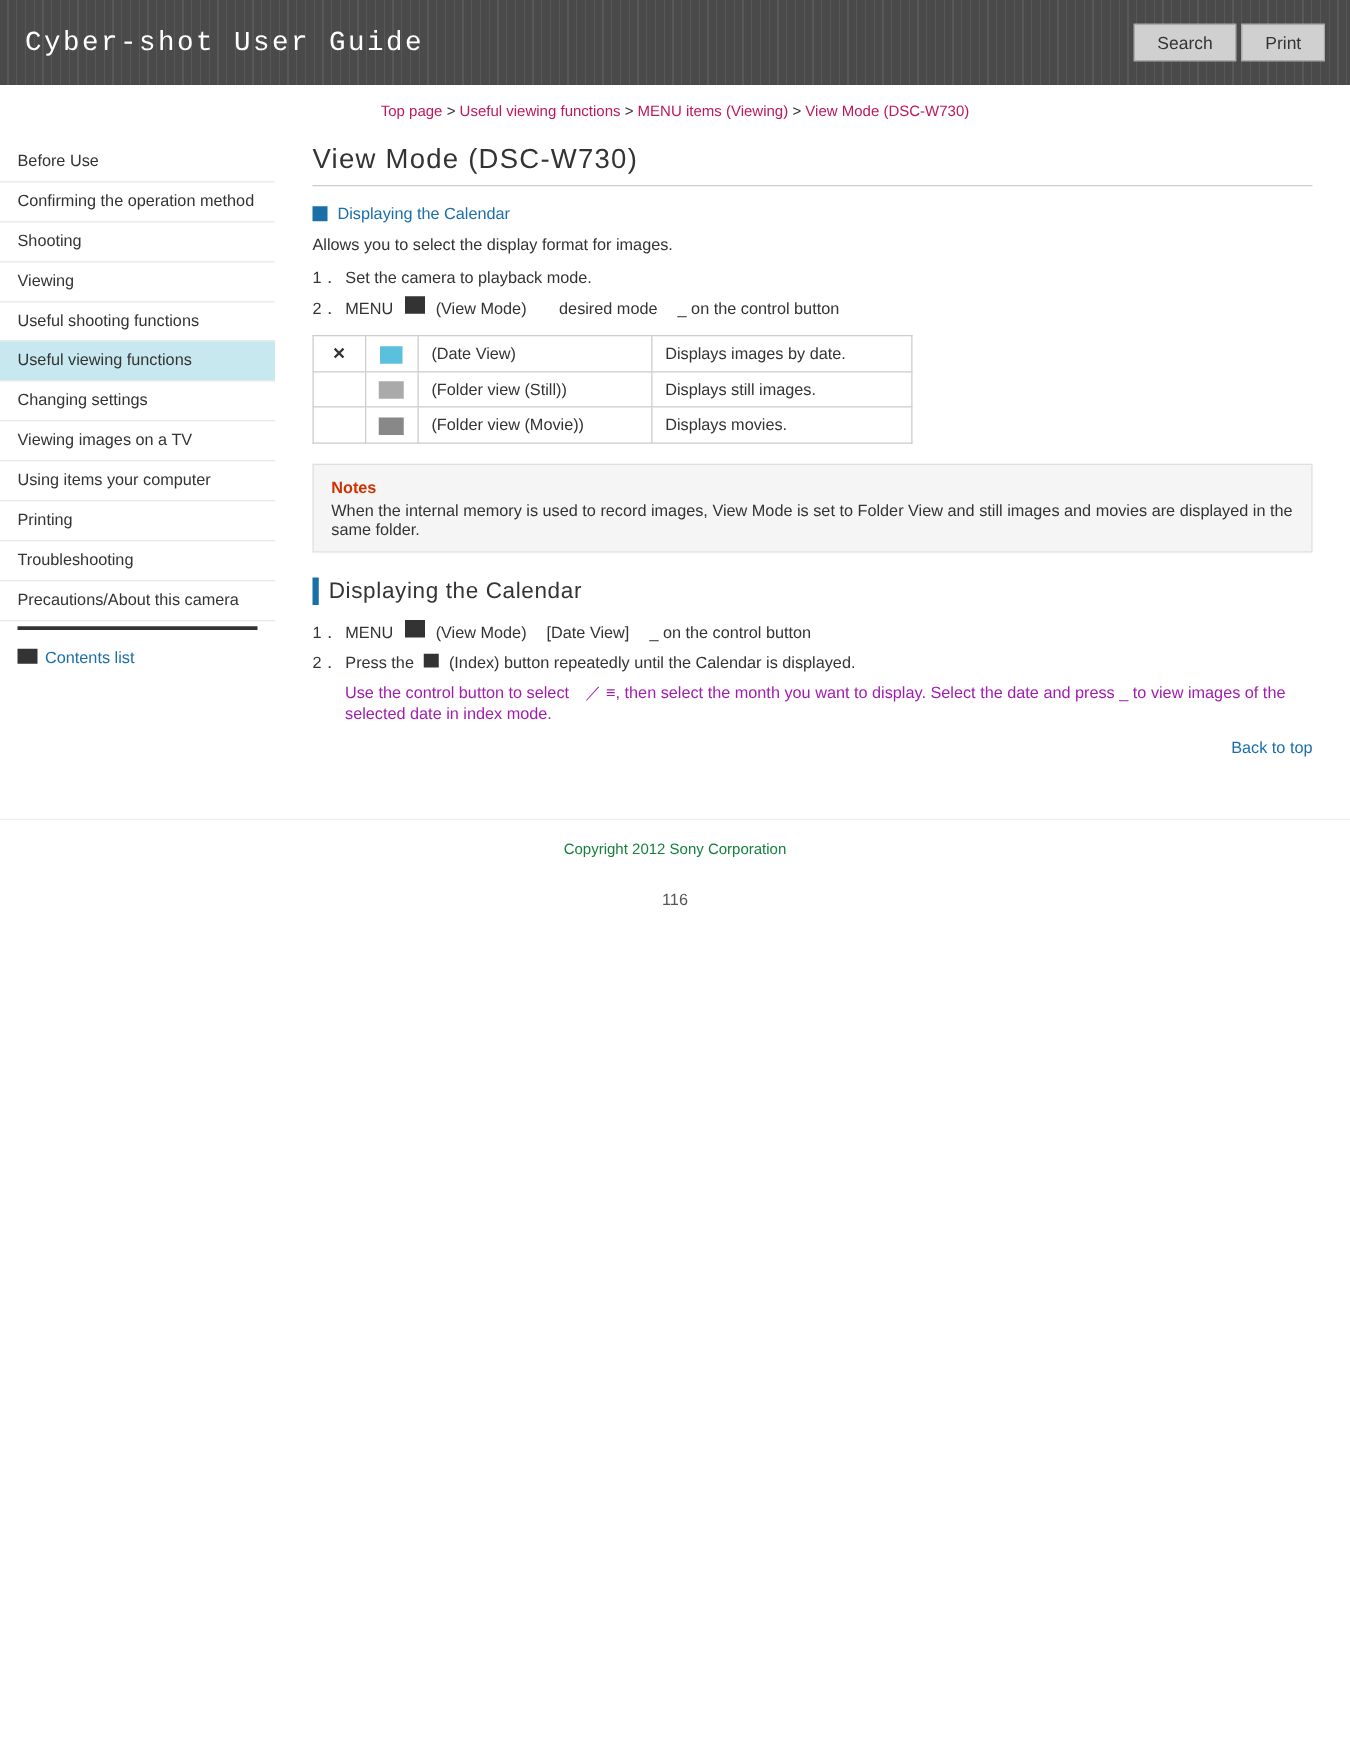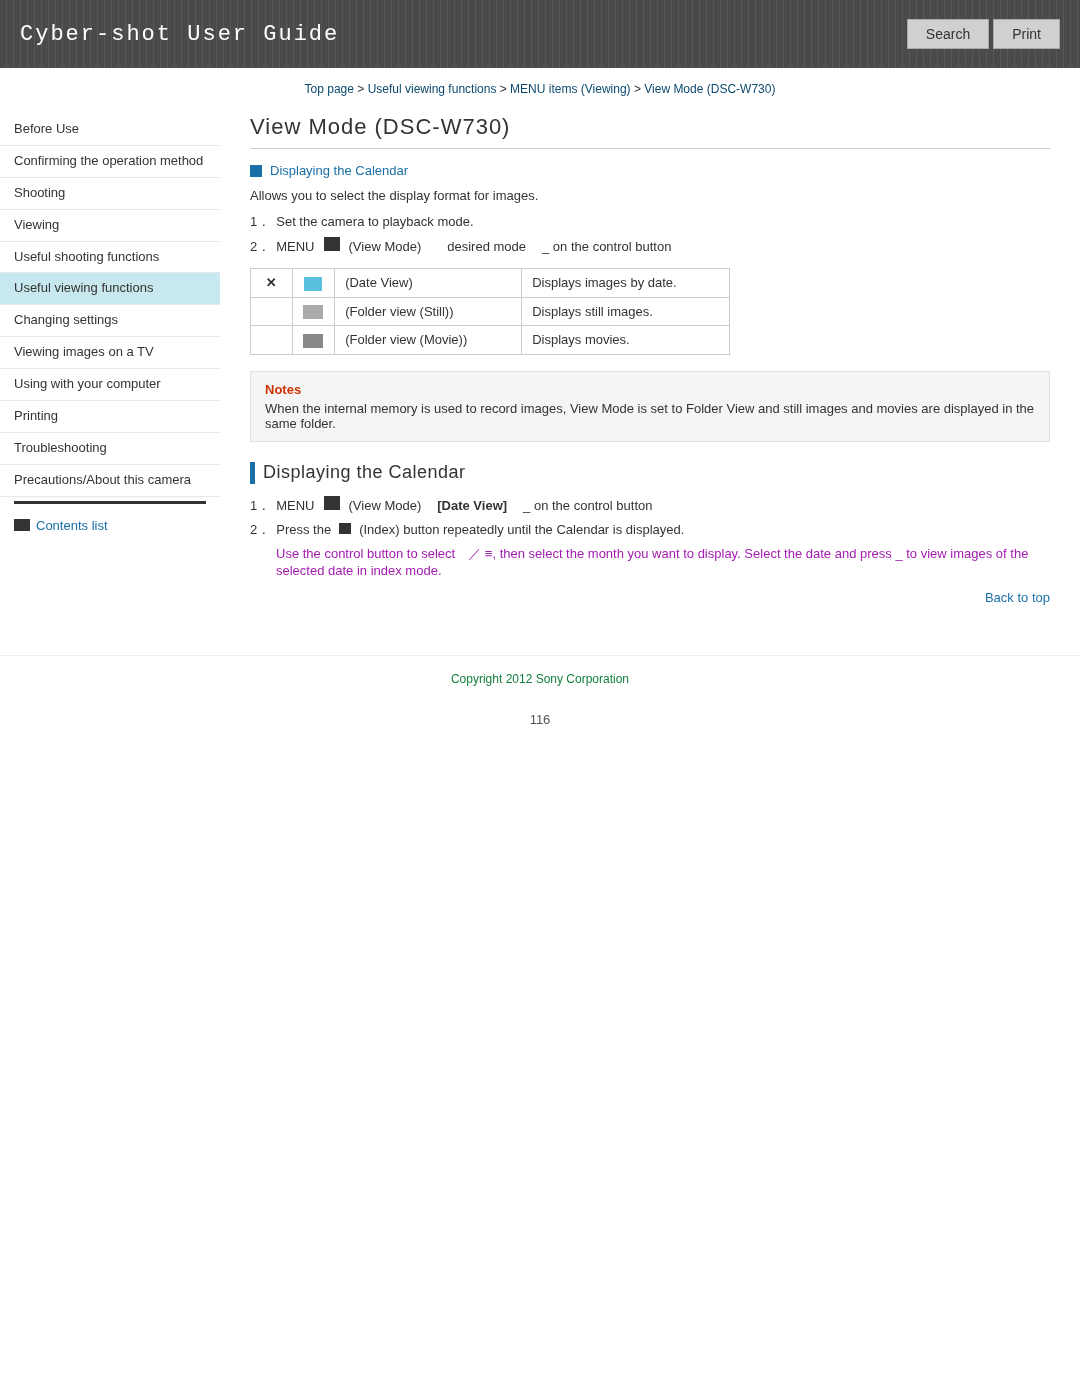--- a/index.html
+++ b/index.html
@@ -47,21 +47,21 @@
       color: #333;
     }
 
     
     .breadcrumb {
       text-align: center;
       padding: 14px 20px 8px;
       font-size: 12px;
     }
     .breadcrumb a {
-      color: #0c4a6e;
+      color: #be185d;
       text-decoration: none;
     }
     .breadcrumb span { color: #333; }
 
     
     .main-layout {
       display: flex;
       padding: 0 0 20px 0;
     }
 
@@ -318,21 +318,21 @@
 
   <div class="sidebar">
     <div class="sidebar-item">Before Use</div>
     <div class="sidebar-item">Confirming the operation method</div>
     <div class="sidebar-item">Shooting</div>
     <div class="sidebar-item">Viewing</div>
     <div class="sidebar-item">Useful shooting functions</div>
     <div class="sidebar-item active">Useful viewing functions</div>
     <div class="sidebar-item">Changing settings</div>
     <div class="sidebar-item">Viewing images on a TV</div>
-    <div class="sidebar-item">Using with your computer</div>
+    <div class="sidebar-item">Using items your computer</div>
     <div class="sidebar-item">Printing</div>
     <div class="sidebar-item">Troubleshooting</div>
     <div class="sidebar-item">Precautions/About this camera</div>
     <div class="sidebar-divider"></div>
     <div class="sidebar-contents-link">
       <span class="contents-icon"></span>
       <span>Contents list</span>
     </div>
   </div>
 
@@ -404,21 +404,21 @@
       <span class="blue-bar"></span>
       <span>Displaying the Calendar</span>
     </div>
 
     <div class="steps">
       <div class="step">
         <span class="step-num">1．</span>
         <span>MENU</span>
         <span class="black-square"></span>
         <span>(View Mode)</span>
-        <span style="margin-left:10px;font-weight:bold;">[Date View]</span>
+        <span style="margin-left:10px;">[Date View]</span>
         <span style="margin-left:10px;">_ on the control button</span>
       </div>
       <div class="step">
         <span class="step-num">2．</span>
         <span>Press the</span>
         <span class="small-black-square"></span>
         <span>(Index) button repeatedly until the Calendar is displayed.</span>
       </div>
       <div class="step2-sub">
         Use the control button to select　／ ≡, then select the month you want to display. Select the date and press _ to view images of the selected date in index mode.

